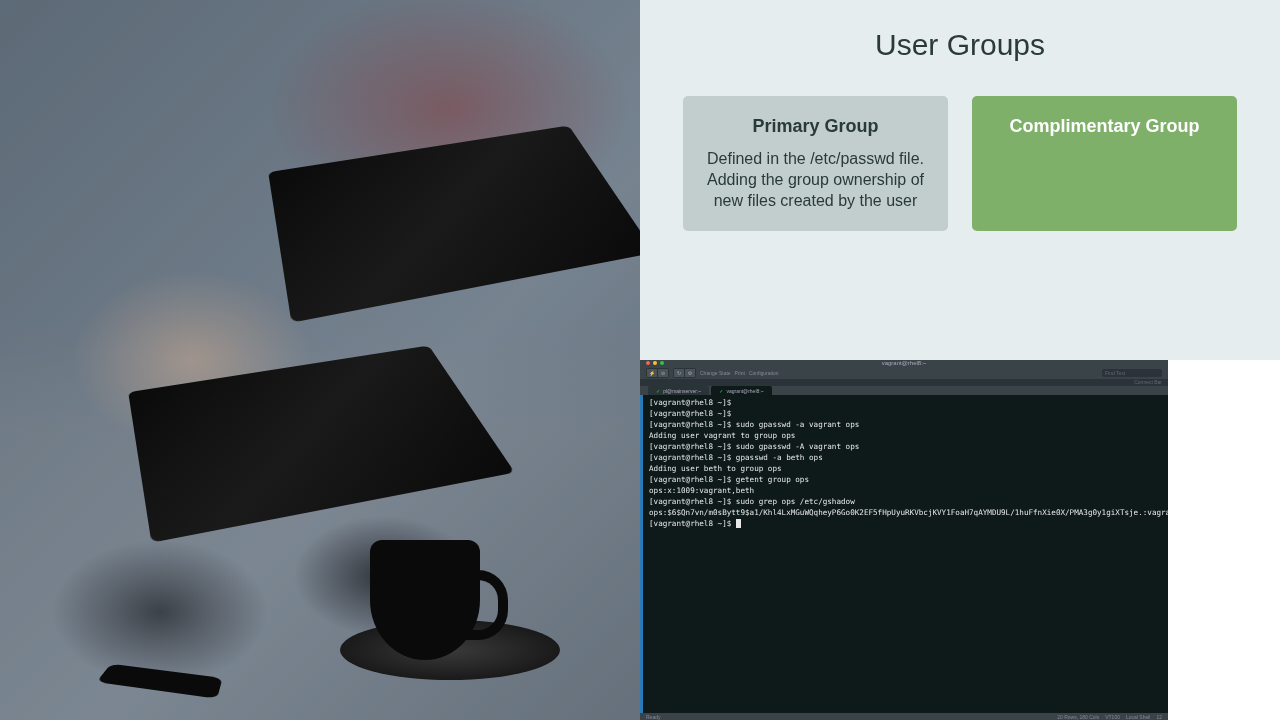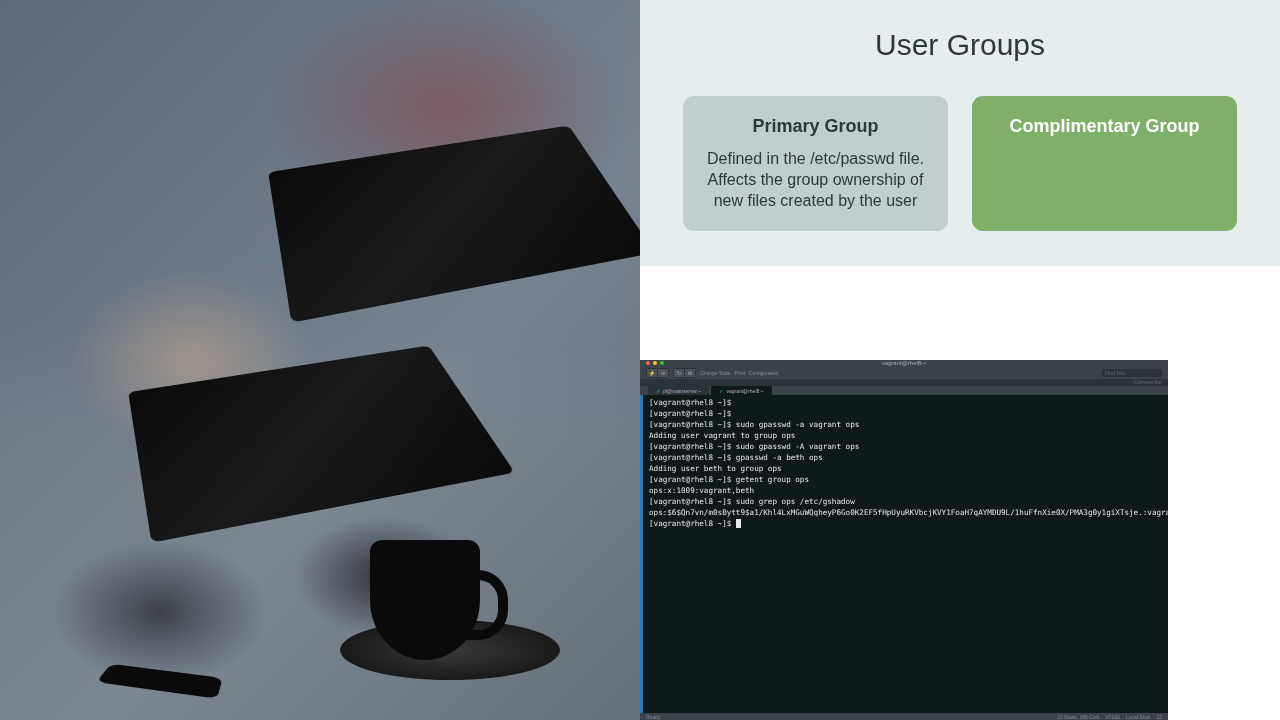--- a/index.html
+++ b/index.html
@@ -78,41 +78,41 @@
   background: #0a0a0a;
   border-radius: 10px;
   transform: perspective(400px) rotateX(60deg) rotateZ(15deg);
 }
 
 .right-panel {
   position: absolute;
   left: 640px;
   top: 0;
   width: 640px;
-  height: 266px;
+  height: 360px;
   background: #e6edee;
   padding: 28px 30px;
 }
 .slide-title {
   text-align: center;
   font-size: 30px;
   font-weight: 400;
   color: #2a3a3a;
   margin-bottom: 34px;
 }
 .cards {
   display: flex;
   gap: 24px;
   justify-content: center;
 }
 .card {
   width: 265px;
   padding: 20px 18px;
   text-align: center;
-  border-radius: 11px;
+  border-radius: 5px;
 }
 .card-primary {
   background: #c2cdce;
   color: #2a3a3a;
 }
 .card-complimentary {
   background: #7fb069;
   color: #ffffff;
 }
 .card-title {
@@ -265,21 +265,21 @@
   <div class="plate"></div>
   <div class="mug"></div>
   <div class="phone"></div>
 </div>
 
 <div class="right-panel">
   <h1 class="slide-title">User Groups</h1>
   <div class="cards">
     <div class="card card-primary">
       <div class="card-title">Primary Group</div>
-      <div class="card-body">Defined in the /etc/passwd file. Affects the group ownership of new files created by the user</div>
+      <div class="card-body">Defined in the /etc/passwd file. Adding the group ownership of new files created by the user</div>
     </div>
     <div class="card card-complimentary">
       <div class="card-title">Complimentary Group</div>
     </div>
   </div>
 </div>
 
 <div class="terminal-window">
   <div class="titlebar">
     <div class="dot dot-r"></div>

